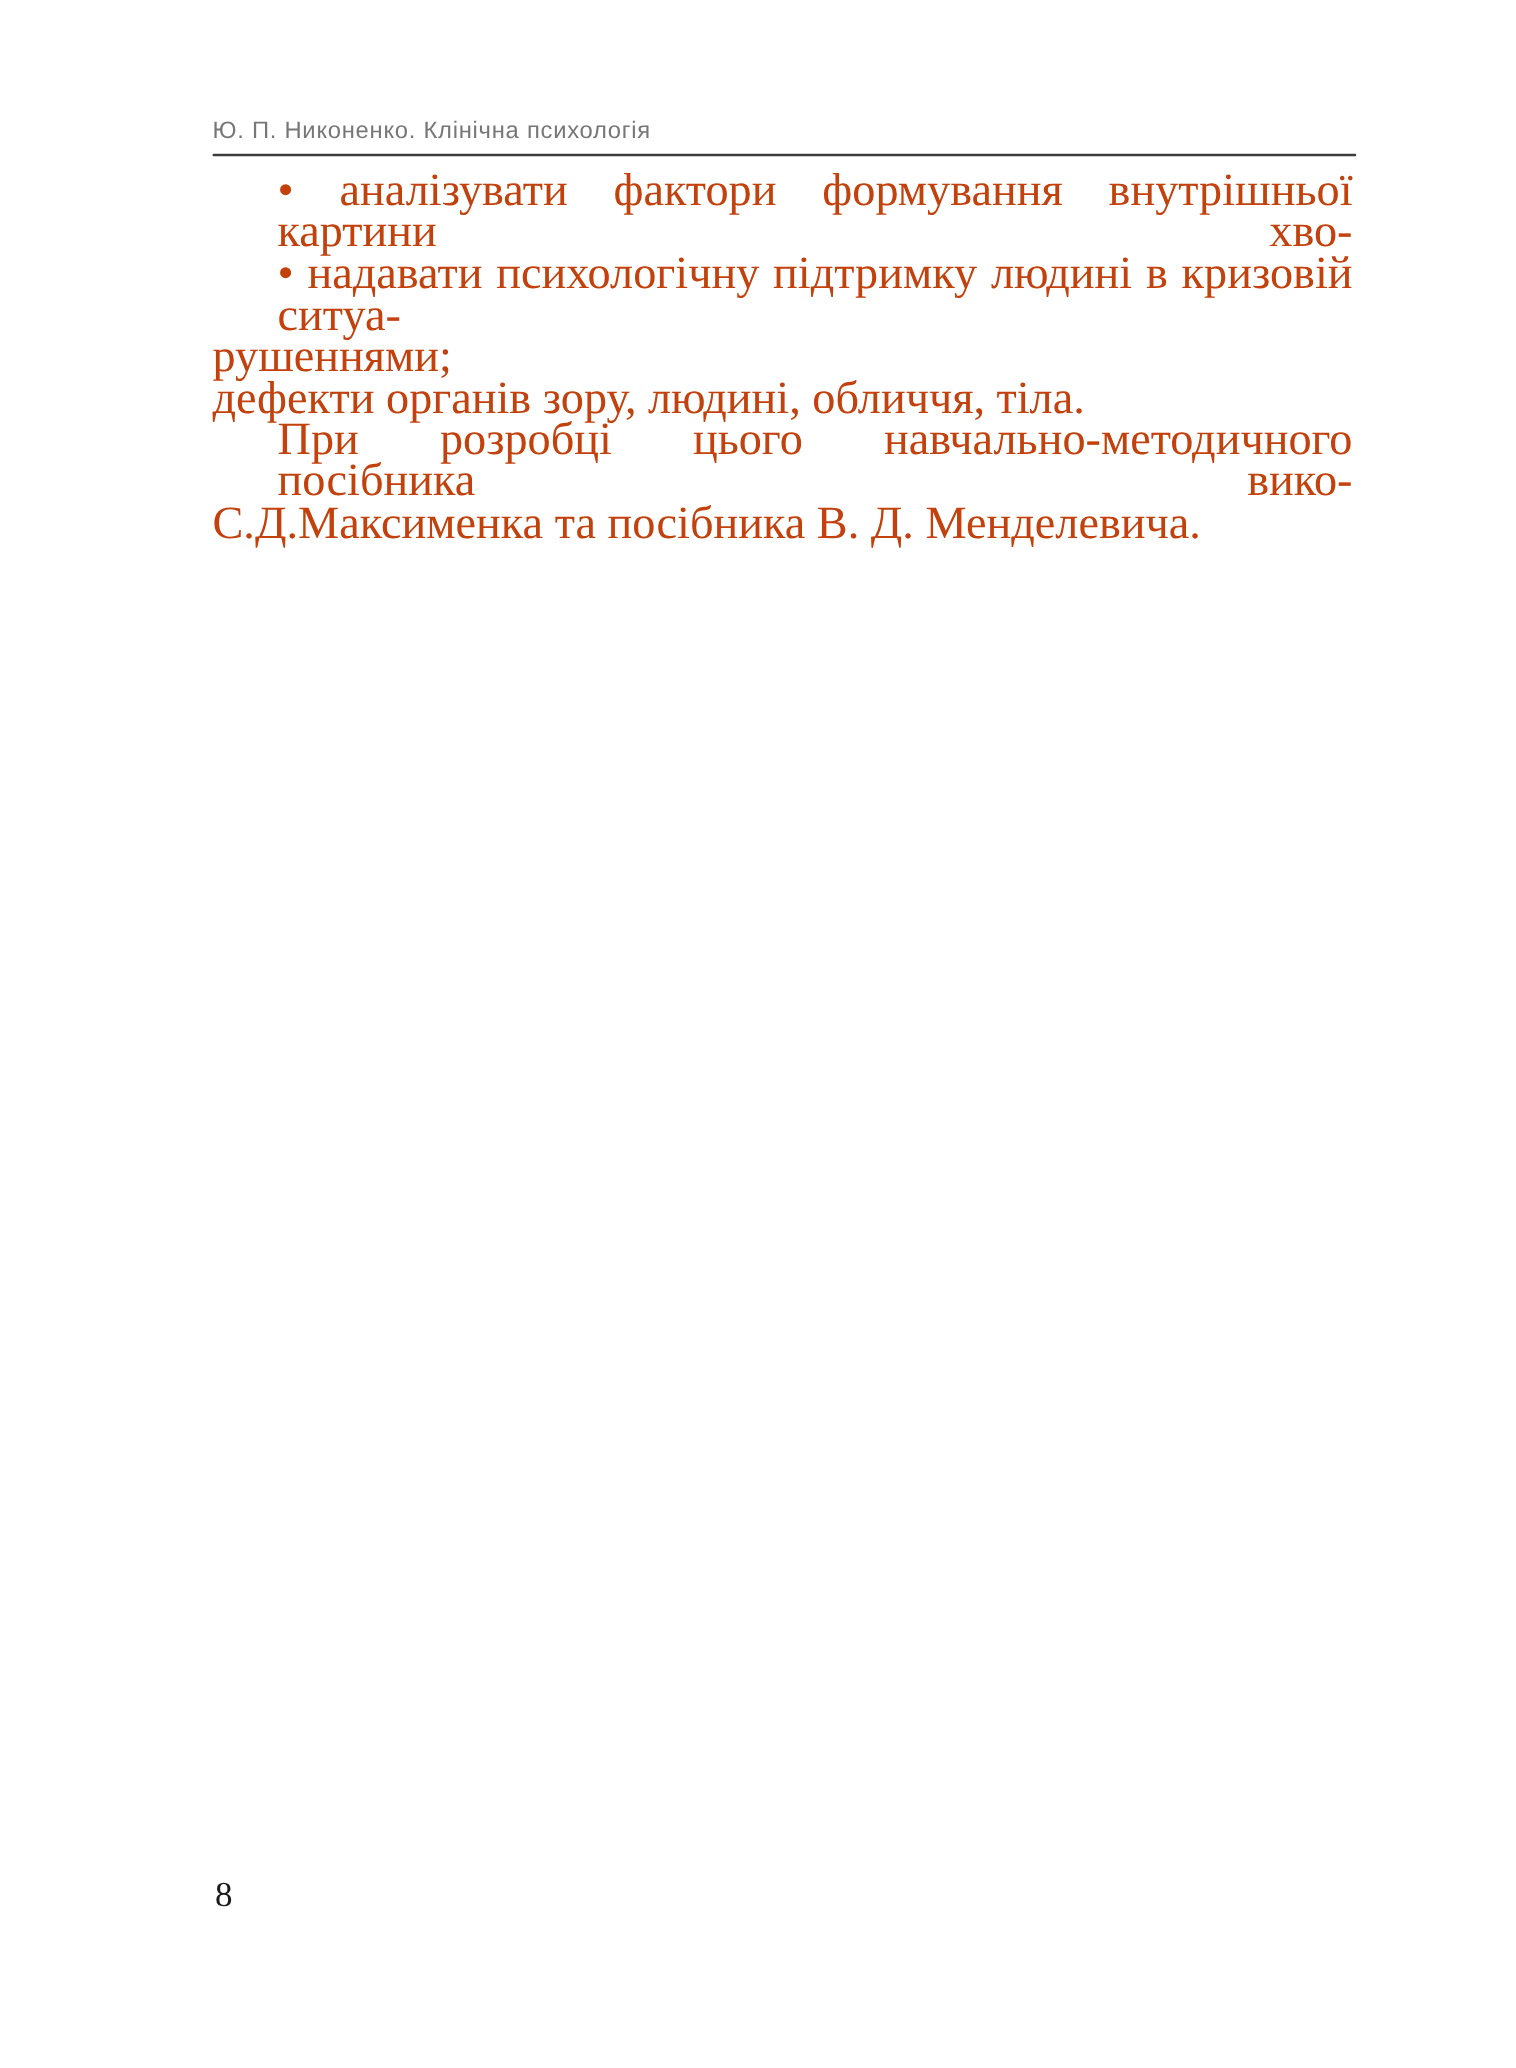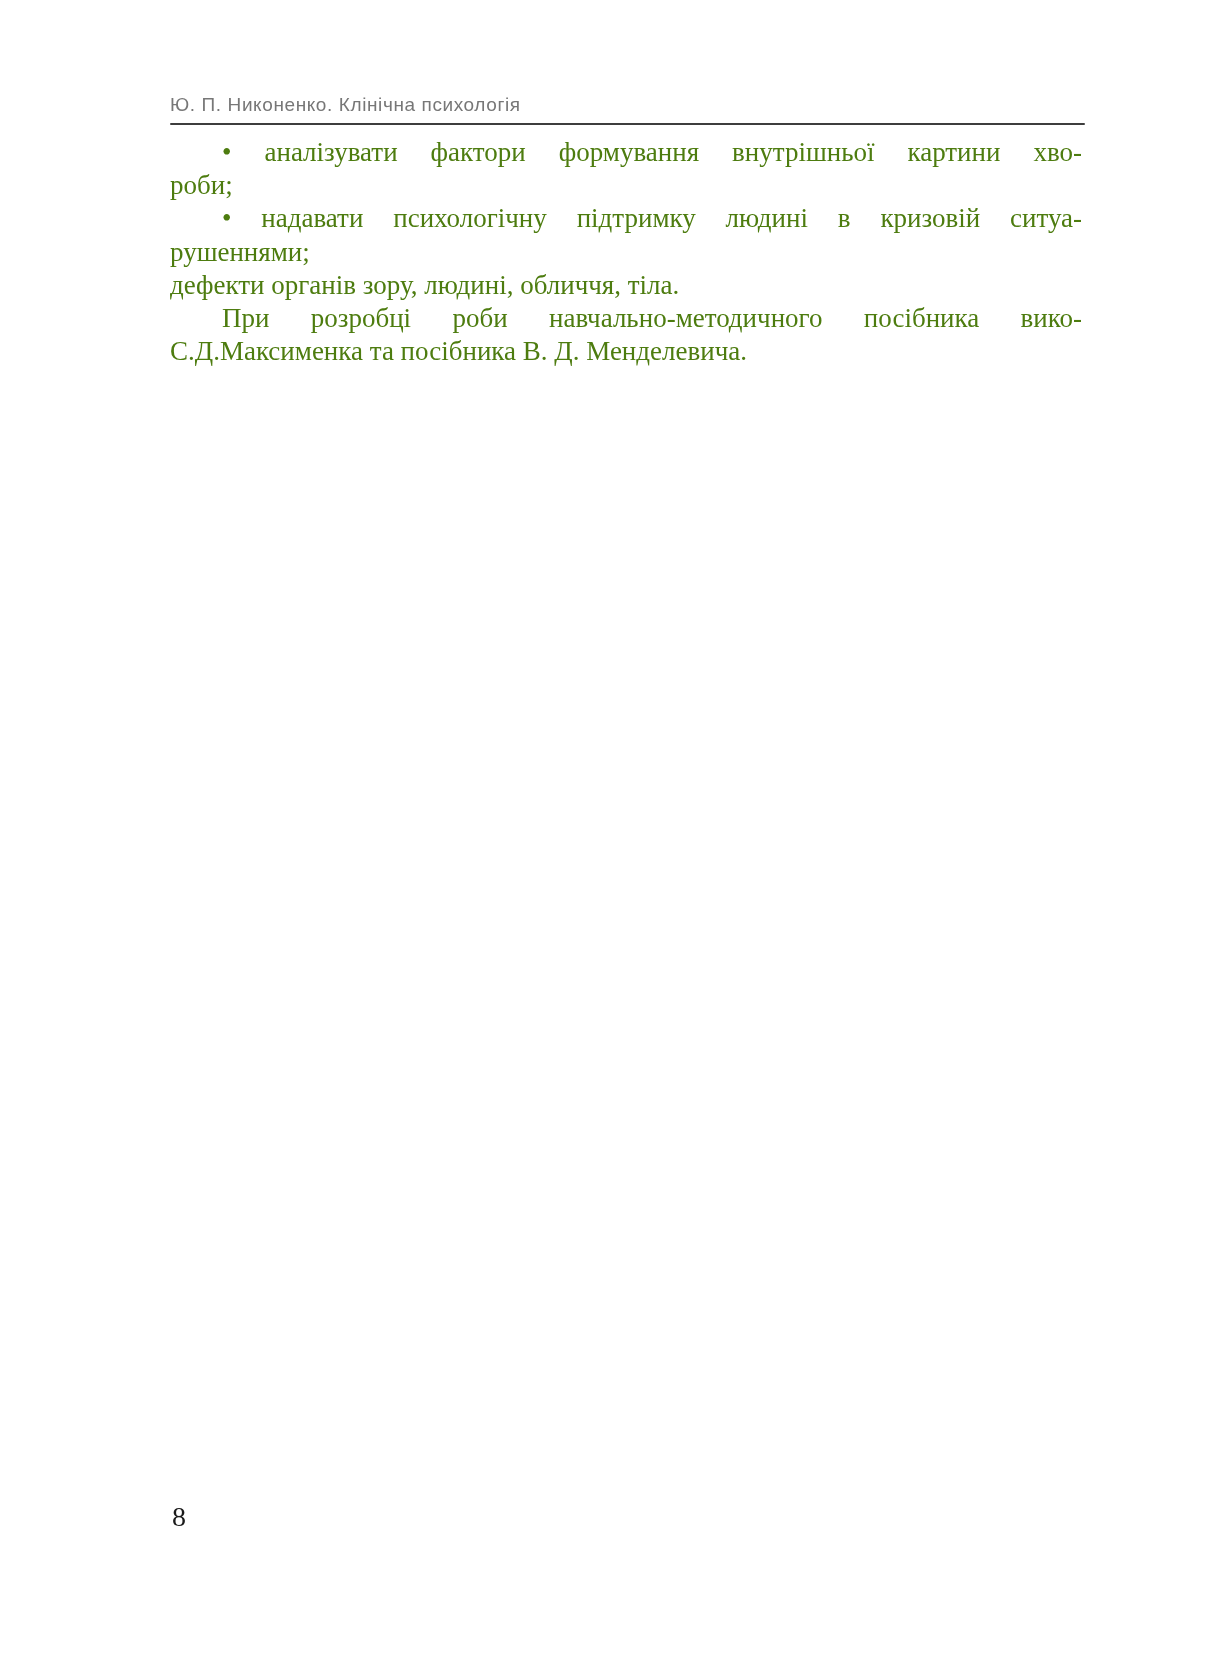--- a/index.html
+++ b/index.html
@@ -36,23 +36,23 @@
     top: 123px;
     width: 915px;
     height: 2px;
     background: #3d3d3d;
   }
   .text-block {
     position: absolute;
     left: 170px;
     top: 136px;
     width: 912px;
-    font-size: 27px;
+    font-size: 37px;
     line-height: 33.2px;
-    color: #4d7c0f;
+    color: #c2410c;
   }
   .line { display: block; text-align: left; }
   .just { text-align: justify; text-align-last: justify; }
   .indent { padding-left: 52px; }
   .page-number {
     position: absolute;
     left: 172px;
     top: 1500px;
     font-size: 28px;
     line-height: 34px;
@@ -65,35 +65,34 @@
 <div class="page">
 
   <div class="running-head">Ю. П. Никоненко. Клінічна психологія</div>
 
   <div class="head-rule"></div>
 
   <div class="text-block">
 
     <div>
       <span class="line just indent">• аналізувати фактори формування внутрішньої картини хво-</span>
-      <span class="line">роби;</span>
     </div>
 
     <div>
       <span class="line just indent">• надавати психологічну підтримку людині в кризовій ситуа-</span>
       <span class="line">рушеннями;</span>
     </div>
 
 
     <div>
       <span class="line">дефекти органів зору, людині, обличчя, тіла.</span>
     </div>
 
     <div>
-      <span class="line just indent">При розробці роби навчально-методичного посібника вико-</span>
+      <span class="line just indent">При розробці цього навчально-методичного посібника вико-</span>
       <span class="line">С.Д.Максименка та посібника В. Д. Менделевича.</span>
     </div>
 
   </div>
 
   <div class="page-number">8</div>
 
 </div>
 
 </body></html>

